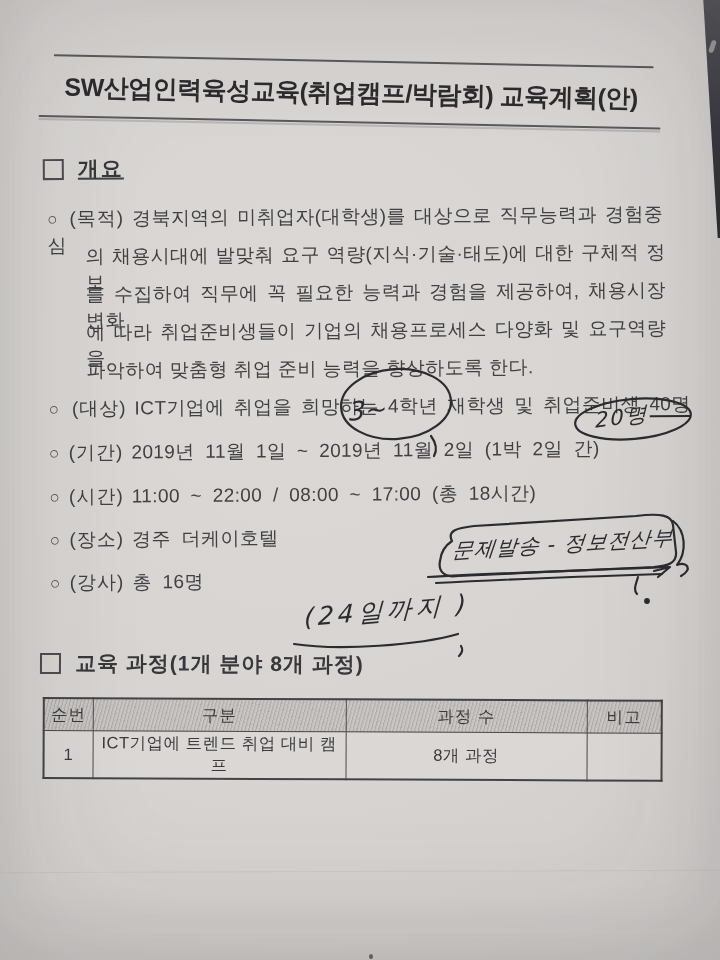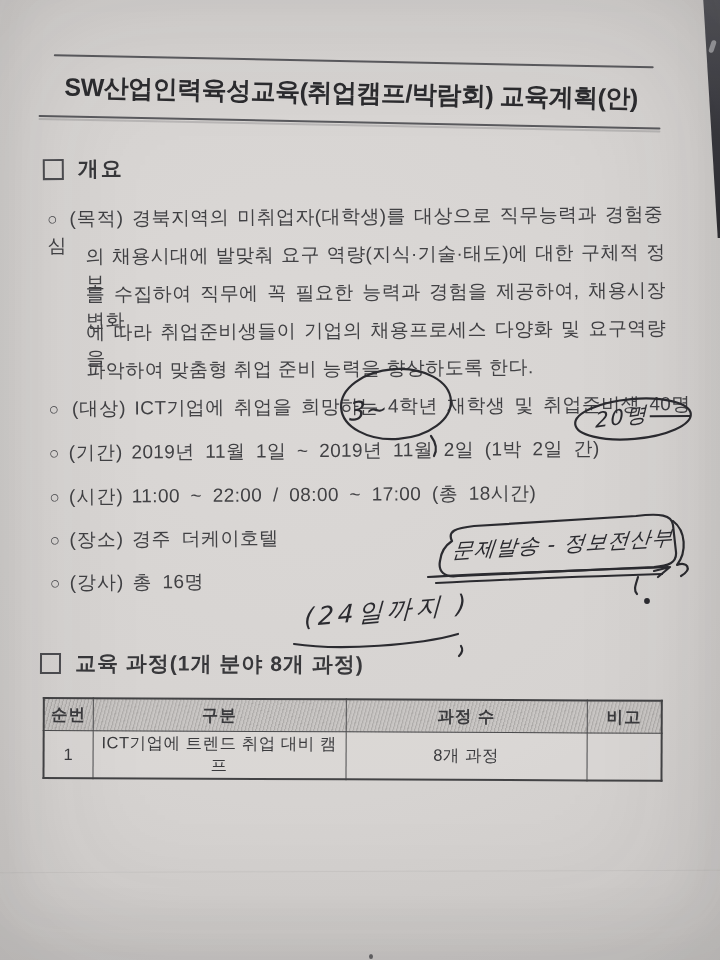--- a/index.html
+++ b/index.html
@@ -57,21 +57,21 @@
   .count-underlined{border-bottom:2px solid #2b2b30;padding-bottom:1px;}
 
   .table-layer{position:absolute;left:0;top:0;width:720px;transform:rotate(.25deg);transform-origin:40px 660px;}
   table.course{
     position:absolute;left:43px;top:697px;width:618px;border-collapse:collapse;
     font-size:16.5px;color:#3a3a3d;table-layout:fixed;
   }
   table.course,table.course td,table.course th{border:1.6px solid #4a4a4c;}
   table.course{border:2.2px solid #434345;}
   table.course th{
-    height:29px;font-weight:700;letter-spacing:1px;
+    height:29px;font-weight:400;letter-spacing:1px;
     background-color:#c9c6c4;
     background-image:repeating-linear-gradient(105deg, rgba(92,90,88,.30) 0 1px, rgba(0,0,0,0) 1px 3.5px);
   }
   table.course td{height:25px;text-align:center;letter-spacing:.5px;background:rgba(226,223,221,.35);}
   .c0{width:49px;}.c1{width:253px;}.c2{width:241px;}.c3{width:75px;}
 
   
   .pen-svg{position:absolute;left:0;top:0;pointer-events:none;}
   .hand{
     position:absolute;color:#2b2b30;font-style:italic;white-space:nowrap;
@@ -93,21 +93,21 @@
   <div class="speck-dot"></div>
 
   <div class="title-layer">
     <div class="rule top"></div>
     <div class="doc-title">SW산업인력육성교육(취업캠프/박람회) 교육계획(안)</div>
     <div class="rule bottom"></div>
   </div>
 
   <div class="body-layer">
 
-    <div class="sec-head" style="left:44px;top:155px;">
+    <div class="sec-head" style="left:44px;top:155px;text-decoration:underline;">
       <span class="checkbox"></span>
       <span class="sec-label">개요</span>
     </div>
 
     <div class="pline just" style="left:48px;top:206px;width:616px;">
       <span class="bullet">○</span><span class="blabel">(목적)</span><span>경북지역의 미취업자(대학생)를 대상으로 직무능력과 경험중심</span>
     </div>
     <div class="pline just" style="left:86px;top:244px;width:580px;">의 채용시대에 발맞춰 요구 역량(지식·기술·태도)에 대한 구체적 정보</div>
     <div class="pline just" style="left:86px;top:282px;width:580px;">를 수집하여 직무에 꼭 필요한 능력과 경험을 제공하여, 채용시장 변화</div>
     <div class="pline just" style="left:86px;top:320px;width:580px;">에 따라 취업준비생들이 기업의 채용프로세스 다양화 및 요구역량을</div>

